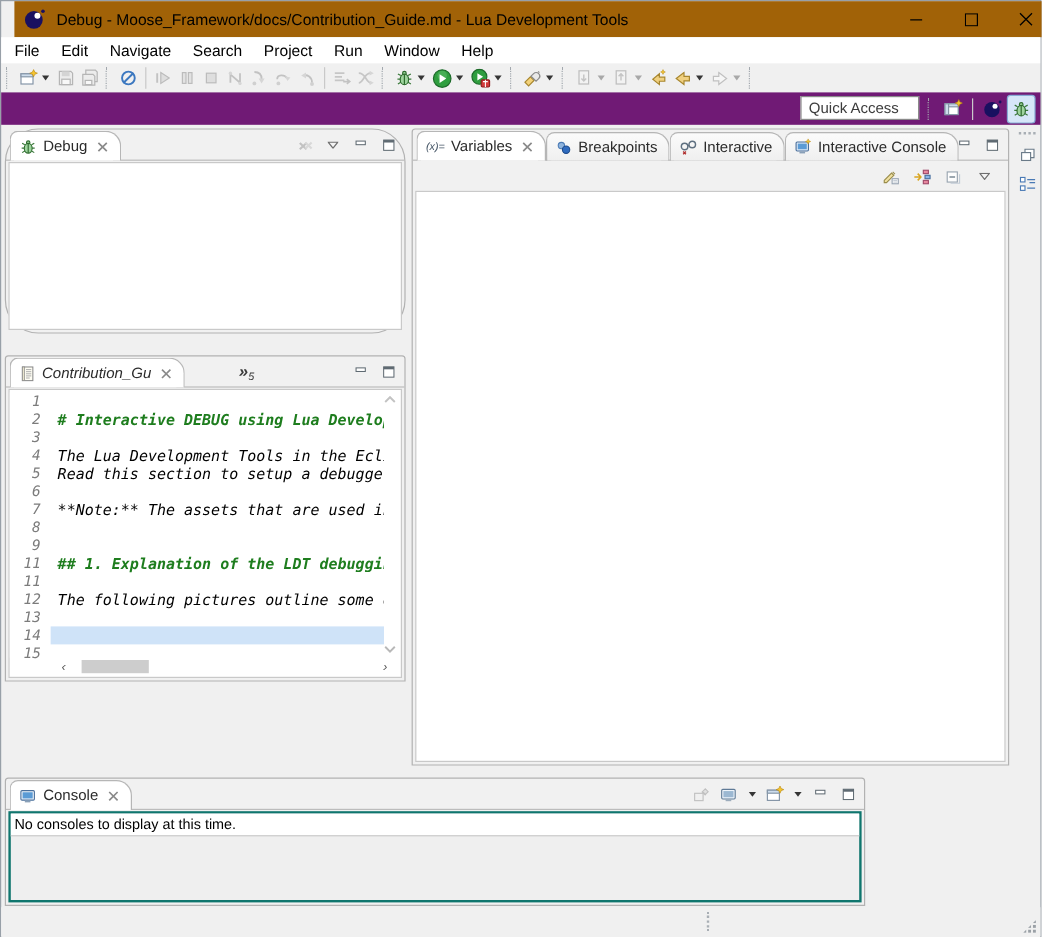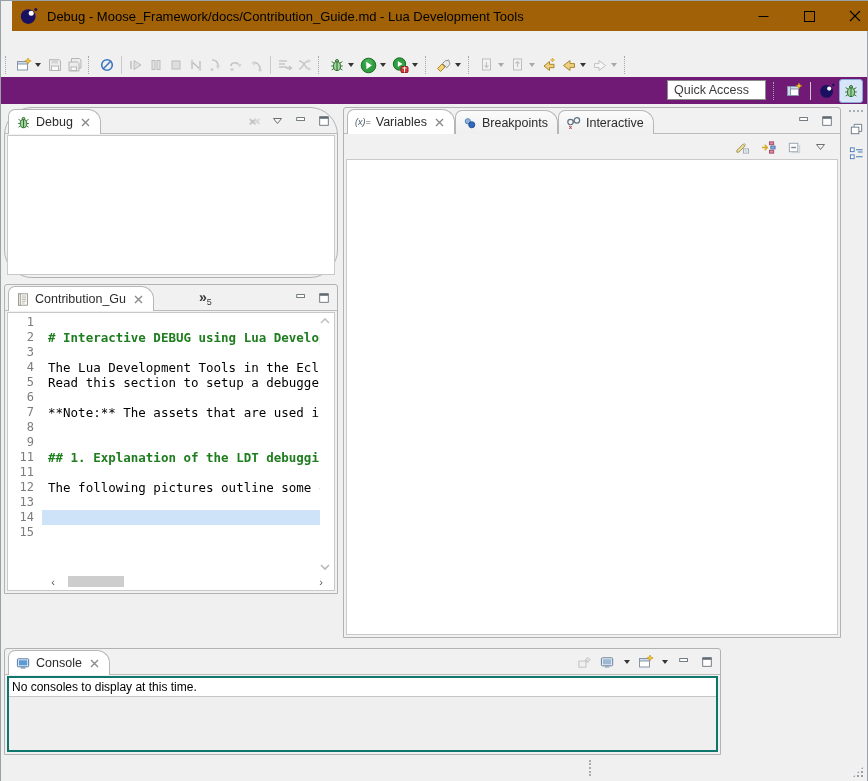--- a/index.html
+++ b/index.html
@@ -47,21 +47,21 @@
   
   #debug-panel { left:3px; top:106px; width:334px; height:171px;border-radius:28px; }
   #debug-panel .pbody { top:27px; }
 
   
   #vars-panel { left:342px; top:106px; width:498px; height:531px; }
   .vars-toolbar { position:absolute; left:2px; right:2px; top:27px; height:24px; display:flex; justify-content:flex-end; align-items:center; gap:7px; padding-right:8px; background:#f1f1f1; }
   #vars-panel .pbody { top:51px; }
 
   
-  #editor-panel { left:3px; top:283px; width:334px; height:310px; }
+  #editor-panel { left:3px; top:295px; width:334px; height:272px;font-style:italic; }
   #editor-panel .pbody { top:27px; overflow:hidden; }
   .chevron-more { display:flex; align-items:flex-start; margin-left:45px; margin-bottom:4px; color:#3a3a3a; }
   .chevron-more .gg { font-size:14px; font-weight:bold; line-height:12px; }
   .chevron-more .cnt { font-size:9px; margin-top:6px; }
   .gutter { position:absolute; left:0; top:2px; width:34px; bottom:16px; background:#fff; }
   .ln { height:15px; line-height:15px; text-align:right; padding-right:8px; font-family:"DejaVu Sans Mono",monospace; font-size:12px; color:#7c7c7c; }
   .code { position:absolute; left:34px; top:2px; right:14px; bottom:16px; overflow:hidden; }
   .cl { height:15px; line-height:15px; white-space:pre; font-family:"DejaVu Sans Mono",monospace; font-size:12.5px; color:#000; padding-left:6px; }
   .cl.h { color:#1e7d1e; font-weight:bold; }
   .cl.cur { background:#cfe3f8; }
@@ -112,20 +112,30 @@
           </svg>
       </div>
       <div class="win-btn">
         <svg width="12" height="12" viewBox="0 0 12 12">
             <path d="M1 1l10 10M11 1L1 11" stroke="#000" stroke-width="1.1"></path>
           </svg>
       </div>
     </div>
   </div>
 
+  <div class="menubar" id="menubar">
+      <span class="menu-item">File</span>
+      <span class="menu-item">Edit</span>
+      <span class="menu-item">Navigate</span>
+      <span class="menu-item">Search</span>
+      <span class="menu-item">Project</span>
+      <span class="menu-item">Run</span>
+      <span class="menu-item">Window</span>
+      <span class="menu-item">Help</span>
+    </div>
 
   <div class="toolbar1">
     <div class="grip"></div>
 
     <div class="tbtn">
       <svg width="16" height="16" viewBox="0 0 16 16">
         <rect x="1.5" y="4.5" width="10" height="8.5" fill="#fff" stroke="#8696a8"></rect>
         <rect x="1.5" y="4.5" width="10" height="2.5" fill="#cddcec" stroke="#8696a8"></rect>
         <path d="M12 1l1 2.1 2.2.9-2.2.9-1 2.1-1-2.1L8.8 4 11 3.1z" fill="#f4c430" stroke="#b8860b" stroke-width="0.5"></path>
       </svg>
@@ -393,20 +403,29 @@
         <span>Breakpoints</span>
       </div>
       <div class="tab">
         <svg width="15" height="15" viewBox="0 0 16 16">
           <circle cx="4.8" cy="7.5" r="2.9" fill="none" stroke="#5f7080" stroke-width="1.3"></circle>
           <circle cx="11.6" cy="5.8" r="2.9" fill="none" stroke="#5f7080" stroke-width="1.3"></circle>
           <path d="M7.6 7l1.2-.6" stroke="#5f7080" stroke-width="1.1"></path>
           <path d="M3.5 12l2.5 2.5M6 12l-2.5 2.5" stroke="#b03030" stroke-width="1.1"></path>
         </svg>
         <span>Interactive</span>
+      </div>
+      <div class="tab">
+        <svg width="15" height="15" viewBox="0 0 16 16">
+          <rect x="1.5" y="3.5" width="11" height="8" rx="1" fill="#dce9f5" stroke="#4a6f9b"></rect>
+          <rect x="3" y="5" width="8" height="5" fill="#5b9bd5"></rect>
+          <rect x="4.5" y="12" width="5" height="1.7" fill="#8aa0b8"></rect>
+          <path d="M12.2 0.8l.7 1.6 1.6.7-1.6.7-.7 1.6-.7-1.6-1.6-.7 1.6-.7z" fill="#f4c430" stroke="#b8860b" stroke-width="0.4"></path>
+        </svg>
+        <span>Interactive Console</span>
       </div>
       <div class="ptab-right">
         <div class="mini-btn">
           <svg width="12" height="12" viewBox="0 0 14 14">
               <rect x="2" y="3" width="9" height="3.5" fill="#fff" stroke="#5f6a72"></rect>
             </svg>
         </div>
         <div class="mini-btn">
           <svg width="12" height="12" viewBox="0 0 14 14">
               <rect x="2" y="2" width="10" height="10" fill="#fff" stroke="#5f6a72"></rect>

